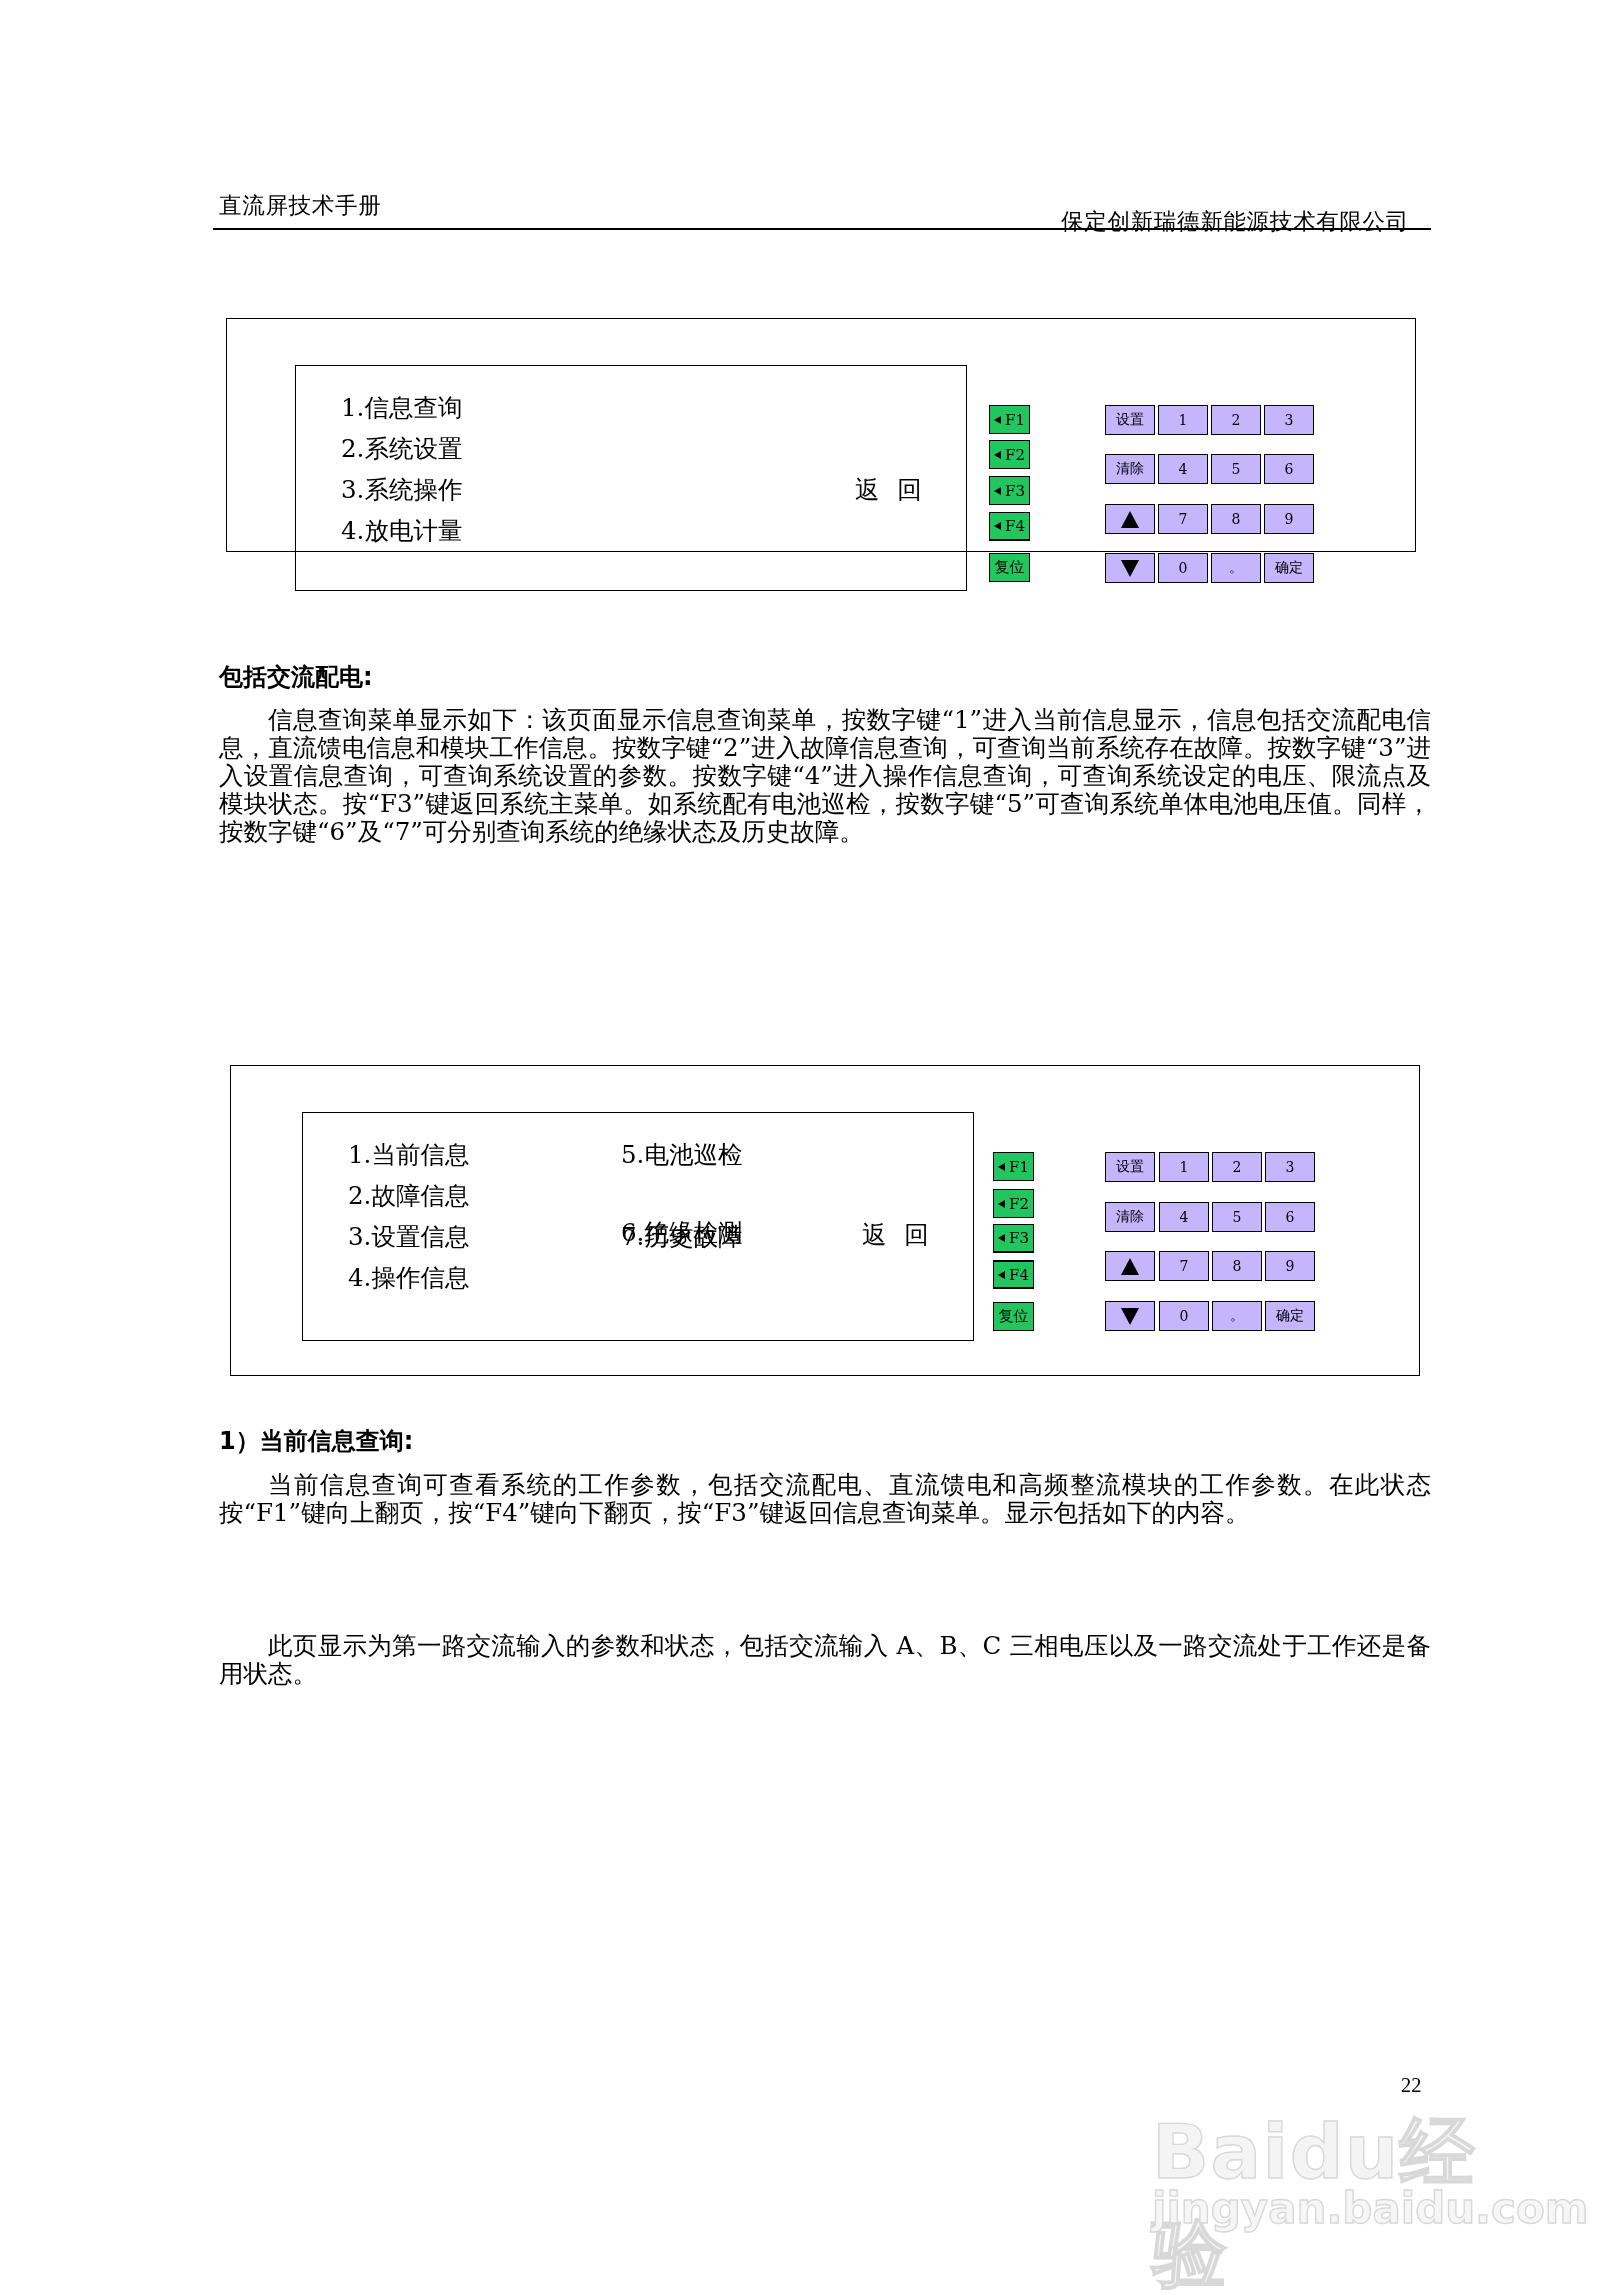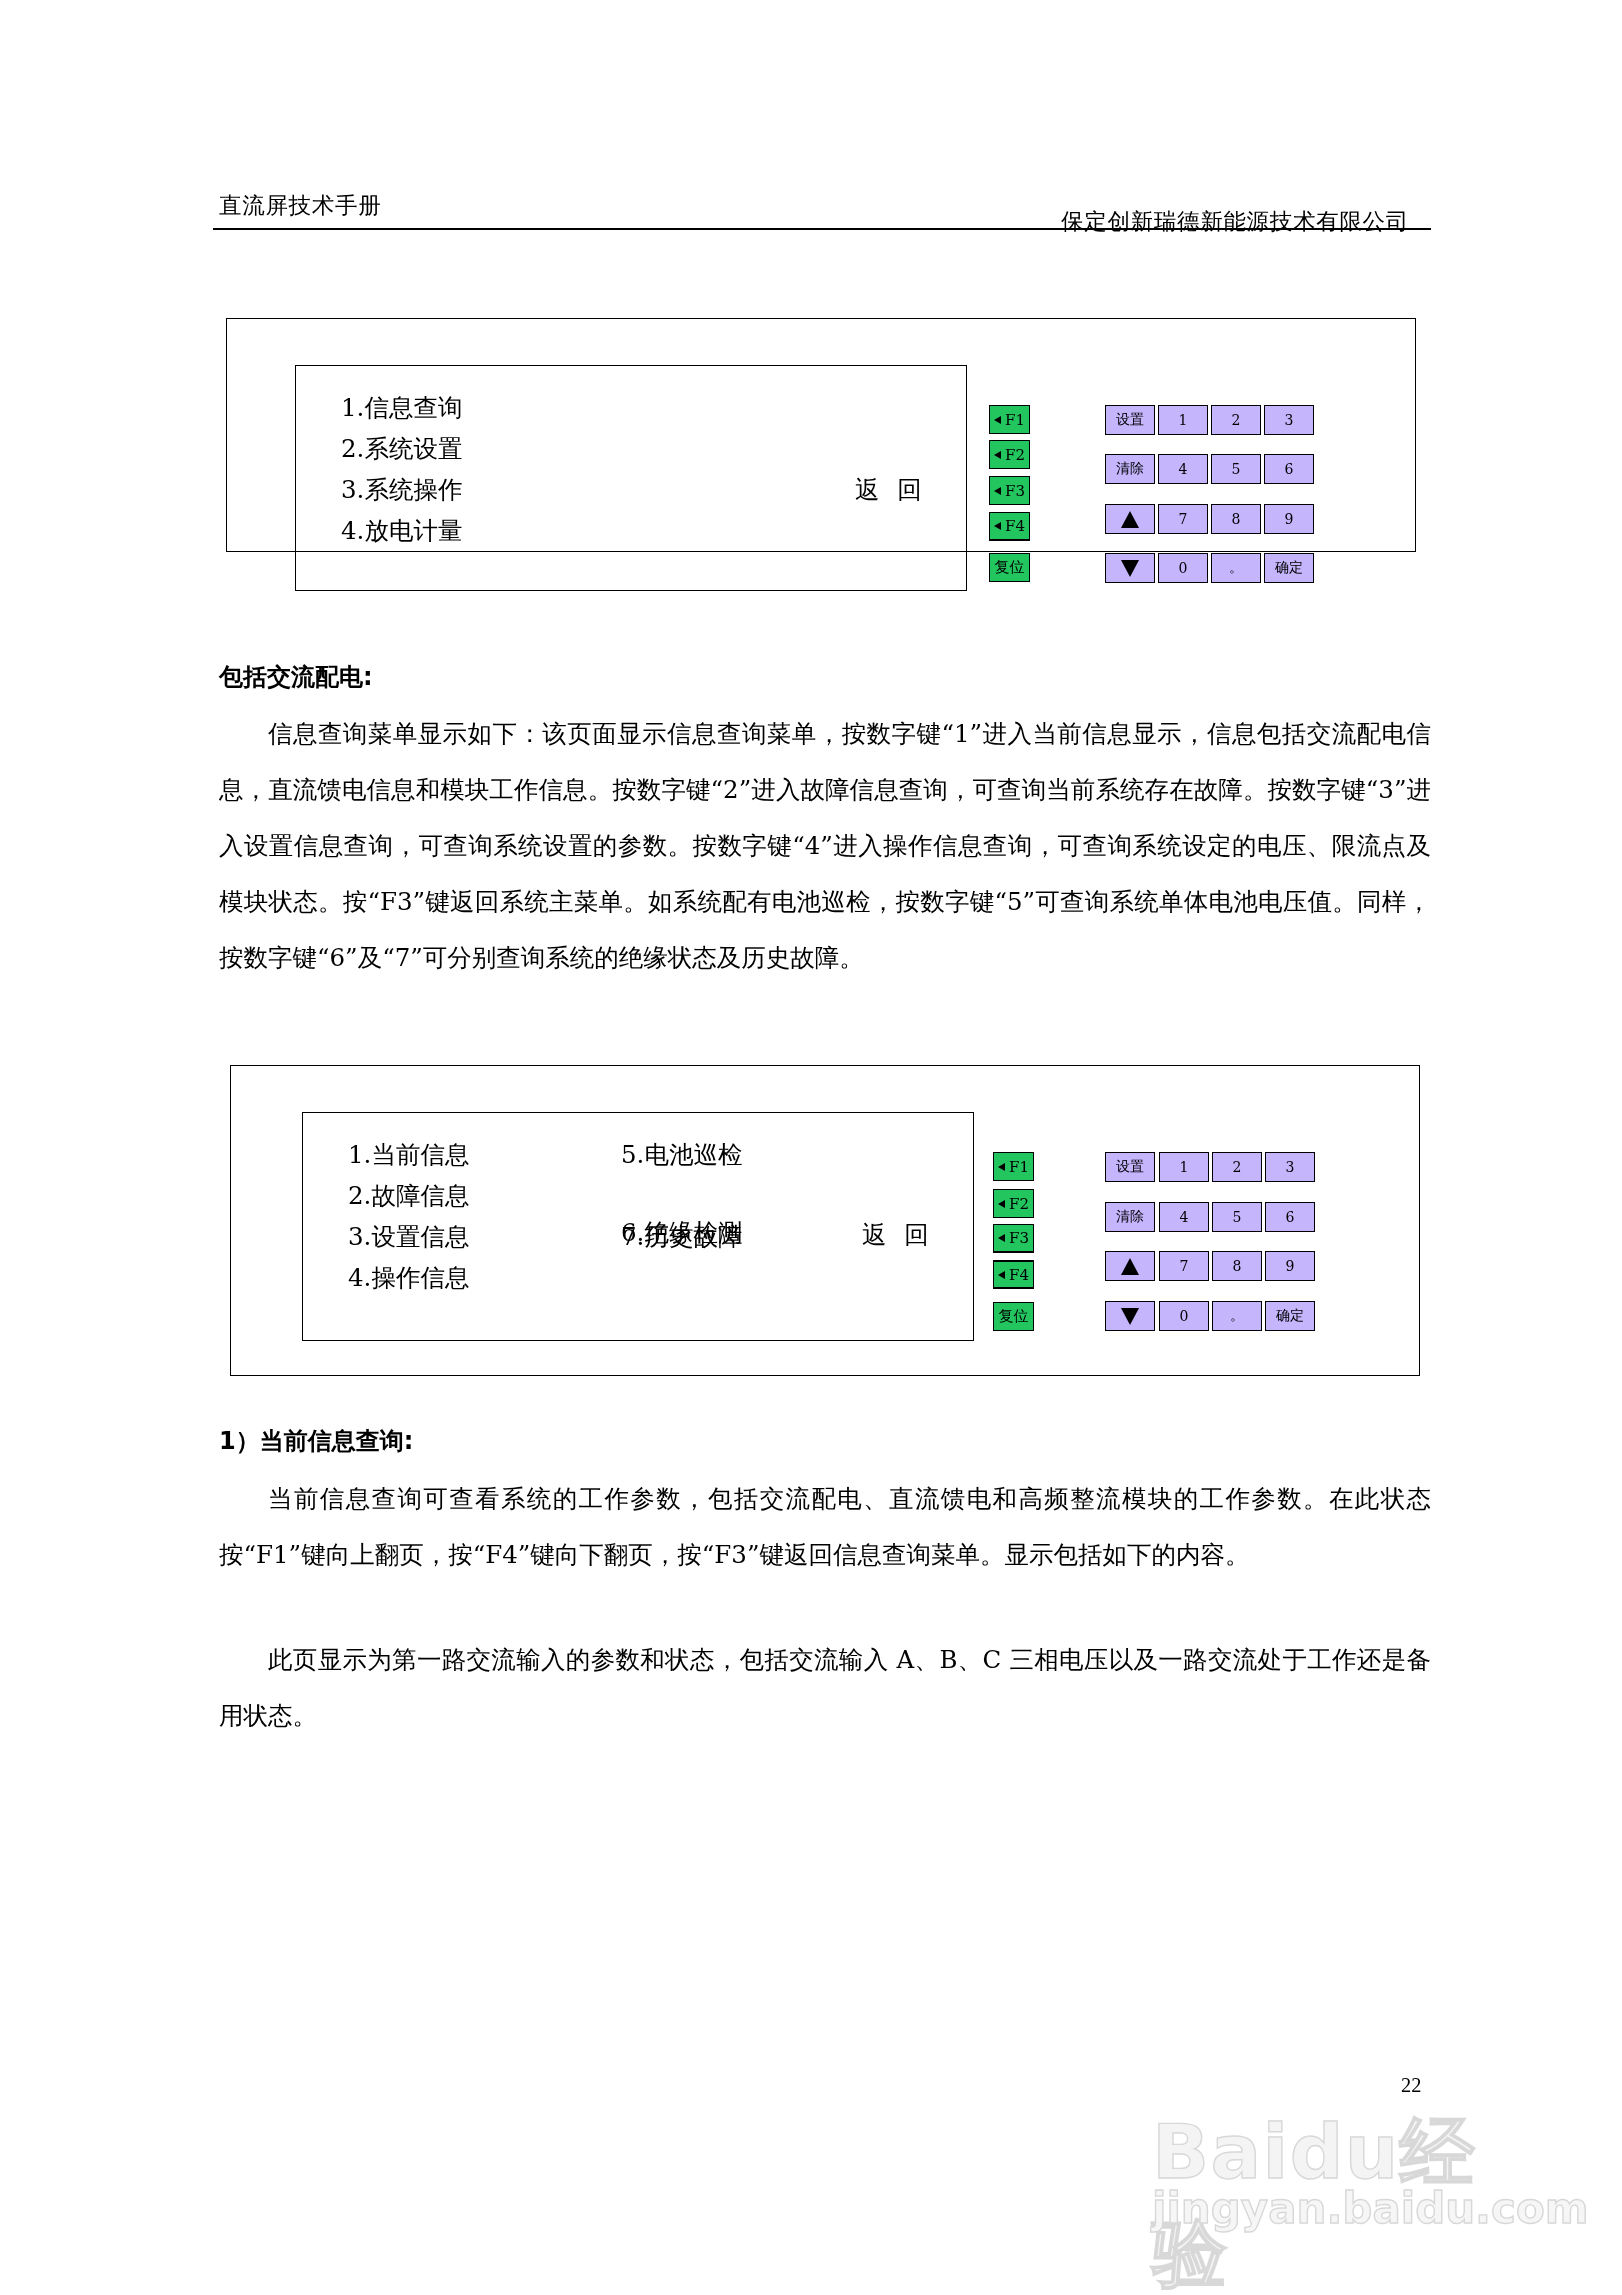--- a/index.html
+++ b/index.html
@@ -19,21 +19,21 @@
           font-size: 15px; display: flex; align-items: center; justify-content: center; gap: 4.1px; background: #22c55e; }
   .fkey.thick-bottom { border-bottom-width: 2.7px; }
   .fkey.thick-top { border-top-width: 2.7px; }
   .fkey .arrow { width: 0; height: 0; border-top: 4.8px solid transparent; border-bottom: 4.8px solid transparent; border-right: 7.5px solid #000; }
   .key { position: absolute; width: 50px; height: 30px; border: 1.4px solid #000; box-sizing: border-box;
          font-size: 14px; display: flex; align-items: center; justify-content: center; background: #c4b5fd; }
   .tri-up { width: 0; height: 0; border-left: 9.5px solid transparent; border-right: 9.5px solid transparent; border-bottom: 17.7px solid #000; }
   .tri-down { width: 0; height: 0; border-left: 9.5px solid transparent; border-right: 9.5px solid transparent; border-top: 17.7px solid #000; }
 
   .section-title { position: absolute; font-family: "DejaVu Sans", "Liberation Sans", sans-serif; font-weight: bold; font-size: 24px; line-height: 30px; }
-  .para { position: absolute; left: 219px; width: 1212px; font-size: 24.5px; line-height: 56px; text-align: justify; text-indent: 49px; }
+  .para { position: absolute; left: 219px; width: 1212px; font-size: 24.5px; line-height: 28px; text-align: justify; text-indent: 49px; }
 
   .page-number { position: absolute; left: 1401px; top: 2074px; font-size: 20.4px; font-family: "Liberation Serif", serif; }
   .watermark { position: absolute; left: 1152px; top: 2055px; width: 395px; height: 177px; color: #e6e6e6; font-family: "DejaVu Sans", sans-serif; font-weight: bold; }
   .wm-baidu { position: absolute; left: 0; top: 48px; font-size: 75px; letter-spacing: 1.4px; -webkit-text-stroke: 1.4px #d8d8d8; color: #f4f4f4; }
   .wm-url { position: absolute; left: 0; top: 129px; font-size: 42px; -webkit-text-stroke: 1.4px #d8d8d8; color: #f6f6f6; }
 </style>
 </head>
 <body>
 
 <div class="header-left">直流屏技术手册</div>

